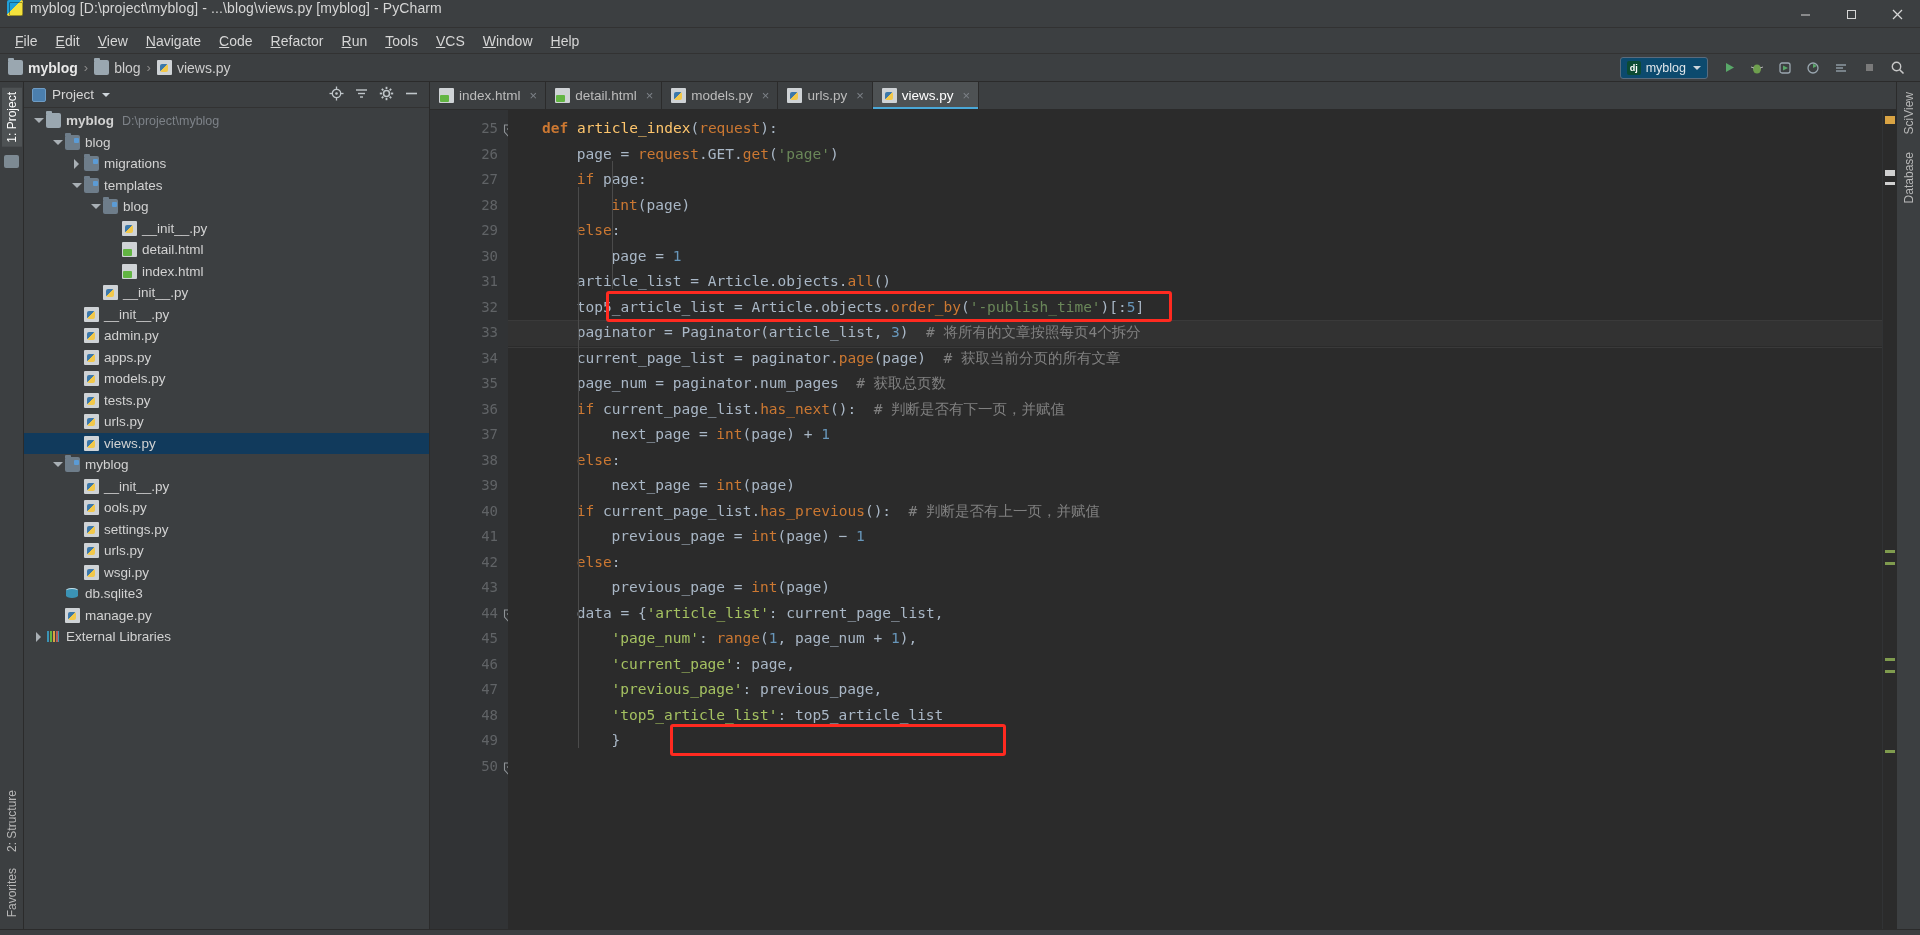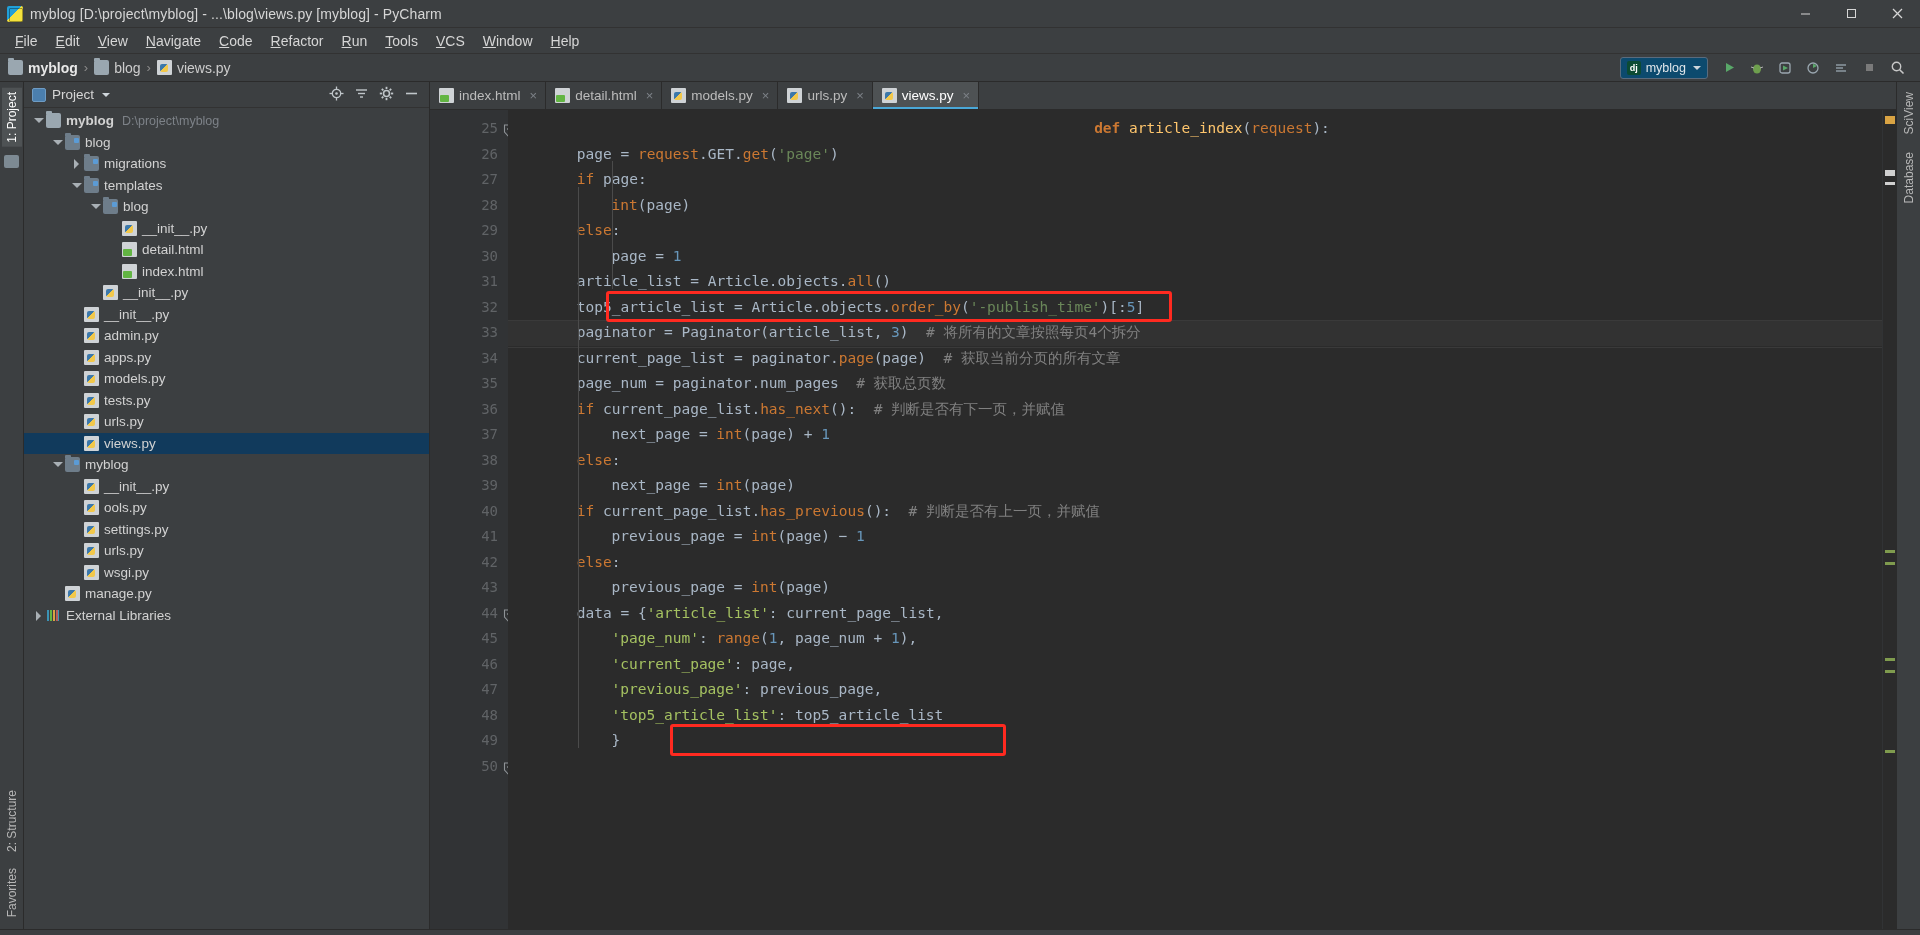--- a/index.html
+++ b/index.html
@@ -9,21 +9,21 @@
     overflow: hidden;
     background: #3c3f41;
     font-family: "Liberation Sans", sans-serif;
     font-size: 13px;
     color: #bbbbbb;
     -webkit-font-smoothing: antialiased;
   }
 
   
   #titlebar {
-    height: 28px; background: #3c3f41; display: flex; align-items: center;
+    height: 28px; background: #3c3f41; display: flex; 
     border-bottom: 1px solid #323232;
   }
   #titlebar .app-icon {
     width: 16px; height: 16px; margin: 0 7px 0 7px; flex: 0 0 auto;
     background: linear-gradient(135deg,#21a0d9 0%,#21a0d9 45%,#f4e23d 46%,#f4e23d 100%);
     border-radius: 2px; position: relative;
   }
   #titlebar .app-icon::after{
     content:""; position:absolute; left:2px; top:2px; width:12px; height:12px;
     border:1px solid rgba(0,0,0,.35); border-radius:1px;
@@ -508,20 +508,26 @@
         </div>
         <div class="trow">
           <span style="display:inline-block;width:46px;flex:0 0 auto;"></span>
           <span class="arrow"></span>
           <span class="ic py"></span>
           <span class="">wsgi.py</span>
         </div>
         <div class="trow">
           <span style="display:inline-block;width:27px;flex:0 0 auto;"></span>
           <span class="arrow"></span>
+          <span class="ic db"></span>
+          <span class="">db.sqlite3</span>
+        </div>
+        <div class="trow">
+          <span style="display:inline-block;width:27px;flex:0 0 auto;"></span>
+          <span class="arrow"></span>
           <span class="ic py"></span>
           <span class="">manage.py</span>
         </div>
         <div class="trow">
           <span style="display:inline-block;width:8px;flex:0 0 auto;"></span>
           <span class="arrow right"></span>
           <span class="ic lib"></span>
           <span class="">External Libraries</span>
         </div>
       </div>
@@ -587,21 +593,21 @@
           <div class="gline">46</div>
           <div class="gline">47</div>
           <div class="gline">48</div>
           <div class="gline">49</div>
           <div class="gline">50<span class="fold"><svg width="13" height="15" viewBox="0 0 13 15">
                 <path d="M1.5 1 L11.5 1 L11.5 8 L6.5 13.5 L1.5 8 Z" fill="none" stroke="#8f9397" stroke-width="1.1"></path>
                 <line x1="4" y1="5" x2="9" y2="5" stroke="#8f9397" stroke-width="1.3"></line>
               </svg></span></div>
         </div>
       <div id="code">
-          <div class="cline" style="padding-left: 34px; text-align: center;"><span class="def" style="color:#cc7832;font-weight:bold;">def </span><span class="fn" style="">article_index</span><span class="plain" style="">(</span><span class="orangefn" style="color:#cc7832;">request</span><span class="plain" style="">):</span></div>
+          <div class="cline" style="padding-left: 34px;"><span class="def" style="color:#cc7832;font-weight:bold;">def </span><span class="fn" style="">article_index</span><span class="plain" style="">(</span><span class="orangefn" style="color:#cc7832;">request</span><span class="plain" style="">):</span></div>
           <div class="cline" style="padding-left: 68.8px;"><span class="plain" style="">page = </span><span class="orangefn" style="color:#cc7832;">request</span><span class="plain" style="">.GET.</span><span class="orangefn" style="">get</span><span class="plain" style="">(</span><span class="tealstr" style="color:#6a8759;">'page'</span><span class="plain" style="">)</span></div>
           <div class="cline" style="padding-left: 68.8px;"><span class="kw" style="">if</span><span class="plain" style=""> page:</span></div>
           <div class="cline" style="padding-left: 103.6px;"><span class="orangefn" style="">int</span><span class="plain" style="">(page)</span></div>
           <div class="cline" style="padding-left: 68.8px;"><span class="kw" style="">else</span><span class="plain" style="">:</span></div>
           <div class="cline" style="padding-left: 103.6px;"><span class="plain" style="">page = </span><span class="num" style="">1</span></div>
           <div class="cline" style="padding-left: 68.8px;"><span class="plain" style="">article_list = Article.objects.</span><span class="orangefn" style="">all</span><span class="plain" style="">()</span></div>
           <div class="cline" style="padding-left: 68.8px;"><span class="plain" style="">top5_article_list = Article.objects.</span><span class="orangefn" style="">order_by</span><span class="plain" style="">(</span><span class="tealstr" style="color:#6a8759;">'-publish_time'</span><span class="plain" style="">)[:</span><span class="num" style="">5</span><span class="plain" style="">]</span></div>
           <div class="cline caret" style="padding-left: 68.8px;"><span class="plain" style="">paginator = </span><span class="classref" style="color:#a9b7c6;">Paginator</span><span class="plain" style="">(article_list, </span><span class="num" style="">3</span><span class="plain" style="">)</span><span class="cmt" style="">  # 将所有的文章按照每页4个拆分</span></div>
           <div class="cline" style="padding-left: 68.8px;"><span class="plain" style="">current_page_list = paginator.</span><span class="orangefn" style="">page</span><span class="plain" style="">(page)</span><span class="cmt" style="">  # 获取当前分页的所有文章</span></div>
           <div class="cline" style="padding-left: 68.8px;"><span class="plain" style="">page_num = paginator.num_pages</span><span class="cmt" style="">  # 获取总页数</span></div>

